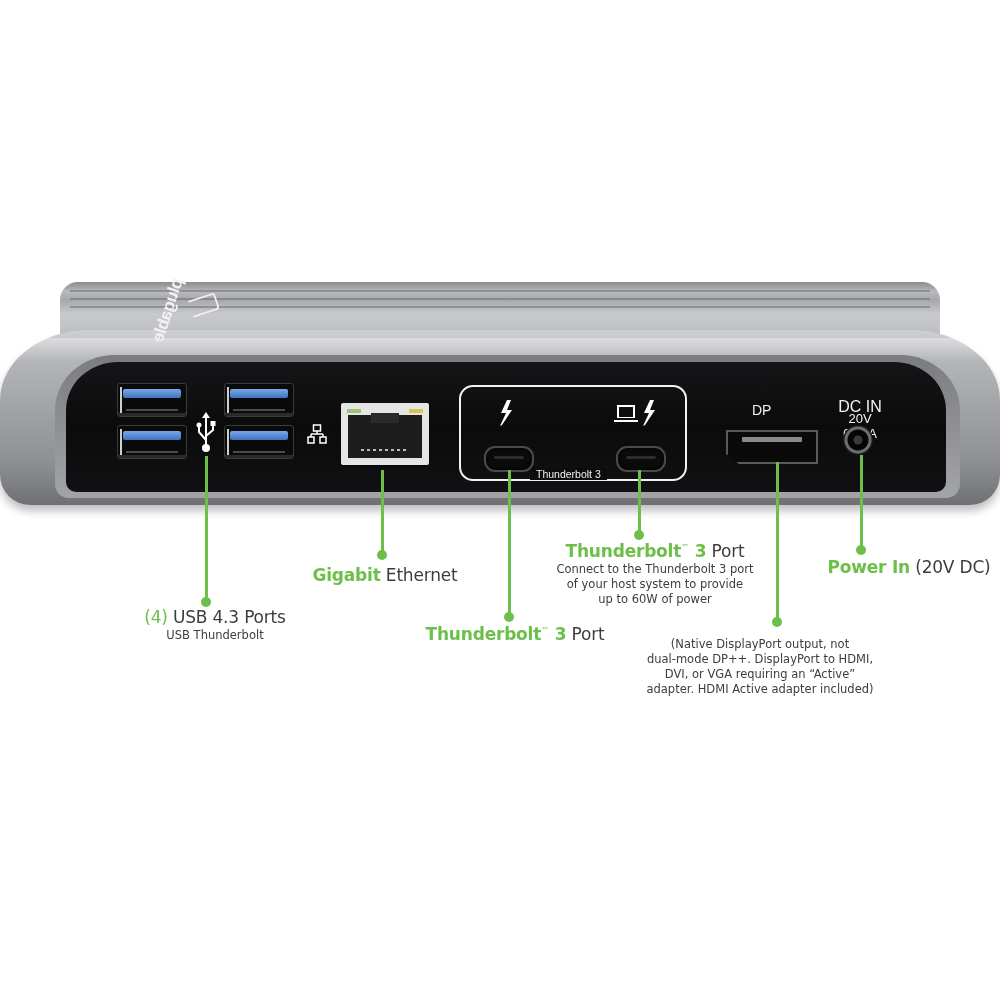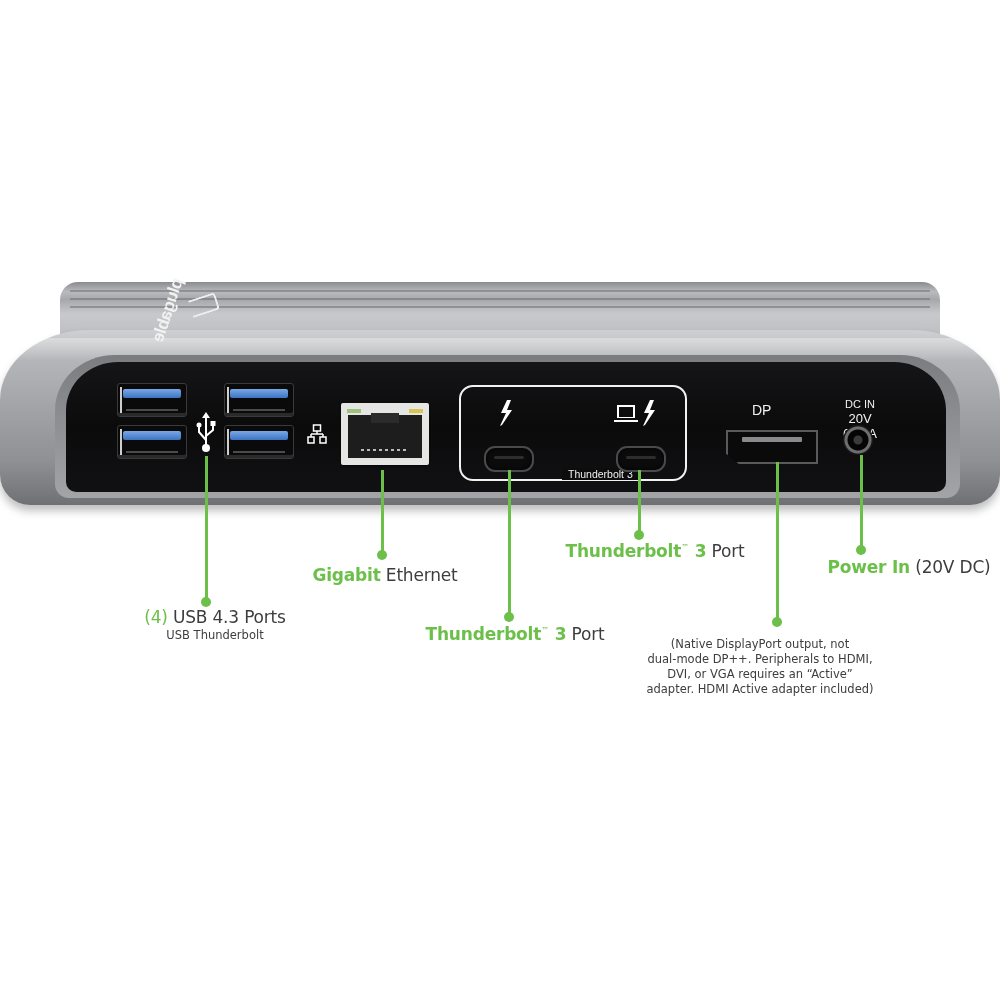--- a/index.html
+++ b/index.html
@@ -56,21 +56,21 @@
   .rj45 .notch { position:absolute; left:30px; top:10px; width:28px; height:10px; background:#2b2b2c; }
   .rj45 .led-l { position:absolute; left:6px; top:6px; width:14px; height:4px; background:#9fc27a; }
   .rj45 .led-r { position:absolute; right:6px; top:6px; width:14px; height:4px; background:#d8c450; }
   .rj45 .contacts { position:absolute; left:20px; right:20px; bottom:14px; height:2px;
     background:repeating-linear-gradient(90deg,#bbb 0 3px,transparent 3px 6px); }
 
   
   .tb-frame { position:absolute; left:459px; top:385px; width:224px; height:92px;
     border:2px solid #f2f2f2; border-radius:14px; }
   .tb-frame-label { position:absolute; left:530px; top:468px; padding:0 6px; background:#0d0d0e;
-    color:#f0f0f0; font-size:10.5px; font-family:"Liberation Sans", sans-serif;margin-left:32px; }
+    color:#f0f0f0; font-size:10.5px; font-family:"Liberation Sans", sans-serif; }
   .usbc { position:absolute; width:46px; height:22px; background:#0b0b0c; border:2px solid #4a4a4c;
     border-radius:11px; box-shadow: inset 0 0 4px #000; }
   .usbc:after { content:""; position:absolute; left:8px; right:8px; top:8px; height:3px; background:#2d2d2f; border-radius:2px; }
   .laptop { position:absolute; left:617px; top:405px; width:14px; height:10px; border:2px solid #fff; border-bottom-width:1px; }
   .laptop:after { content:""; position:absolute; left:-5px; right:-5px; bottom:-5px; height:2px; background:#fff; }
 
   
   .port-label { position:absolute; color:#f2f2f2; font-family:Liberation Sans, sans-serif; text-align:center; }
   .dp { position:absolute; left:726px; top:430px; width:88px; height:30px; background:#0a0a0b;
     border:2px solid #5a5a5c; clip-path:polygon(0 0,100% 0,100% 100%,14% 100%,0 70%); }
@@ -163,21 +163,21 @@
   <polygon points="9,0 3,13 8,13 2,26 4,25 14,10 9,10 13,0" fill="#fff"></polygon>
 </svg>
 <div class="usbc" style="left:484px;top:446px"></div>
 <div class="usbc" style="left:616px;top:446px"></div>
 
 <div class="port-label" style="left:752px;top:402px;font-size:14px;">DP</div>
 <div class="dp">
     <div class="tongue"></div>
   </div>
 
-<div class="port-label" style="left:838px;top:398px;font-size:11px;width:44px;">DC IN</div>
+<div class="port-label" style="left:838px;top:398px;font-size:16px;width:44px;">DC IN</div>
 <div class="port-label" style="left:832px;top:411px;font-size:13px;width:56px;">20V 6.75A</div>
 <div class="dc"></div>
 
 <div class="line" style="left:205px;top:456px;height:146px"></div>
 <div class="dot" style="left:201px;top:597px"></div>
 
 <div class="line" style="left:381px;top:470px;height:84px"></div>
 <div class="dot" style="left:377px;top:550px"></div>
 
 <div class="line" style="left:508px;top:470px;height:146px"></div>
@@ -206,26 +206,31 @@
     <span>Ethernet</span>
   </div>
 </div>
 
 <div class="callout" style="left:395px;top:624px;width:240px">
   <div class="title"><span class="g">Thunderbolt</span><span class="tm">™</span><span class="g"> 3</span><span> Port</span></div>
 </div>
 
 <div class="callout" style="left:530px;top:541px;width:250px">
   <div class="title"><span class="g">Thunderbolt</span><span class="tm">™</span><span class="g"> 3</span><span> Port</span></div>
+  <div class="desc">
+    <div>Connect to the Thunderbolt 3 port</div>
+    <div>of your host system to provide</div>
+    <div>up to 60W of power</div>
+  </div>
 </div>
 
 <div class="callout" style="left:630px;top:636px;width:260px">
   <div class="desc">
     <div>(Native DisplayPort output, not</div>
-    <div>dual-mode DP++. Peripherals to HDMI,</div>
-    <div>DVI, or VGA requires an “Active”</div>
+    <div>dual-mode DP++. DisplayPort to HDMI,</div>
+    <div>DVI, or VGA requiring an “Active”</div>
     <div>adapter. HDMI Active adapter included)</div>
   </div>
 </div>
 
 <div class="callout" style="left:814px;top:557px;width:190px">
   <div class="title"><span class="g">Power In</span><span> (20V DC)</span></div>
 </div>
 
 </body></html>

